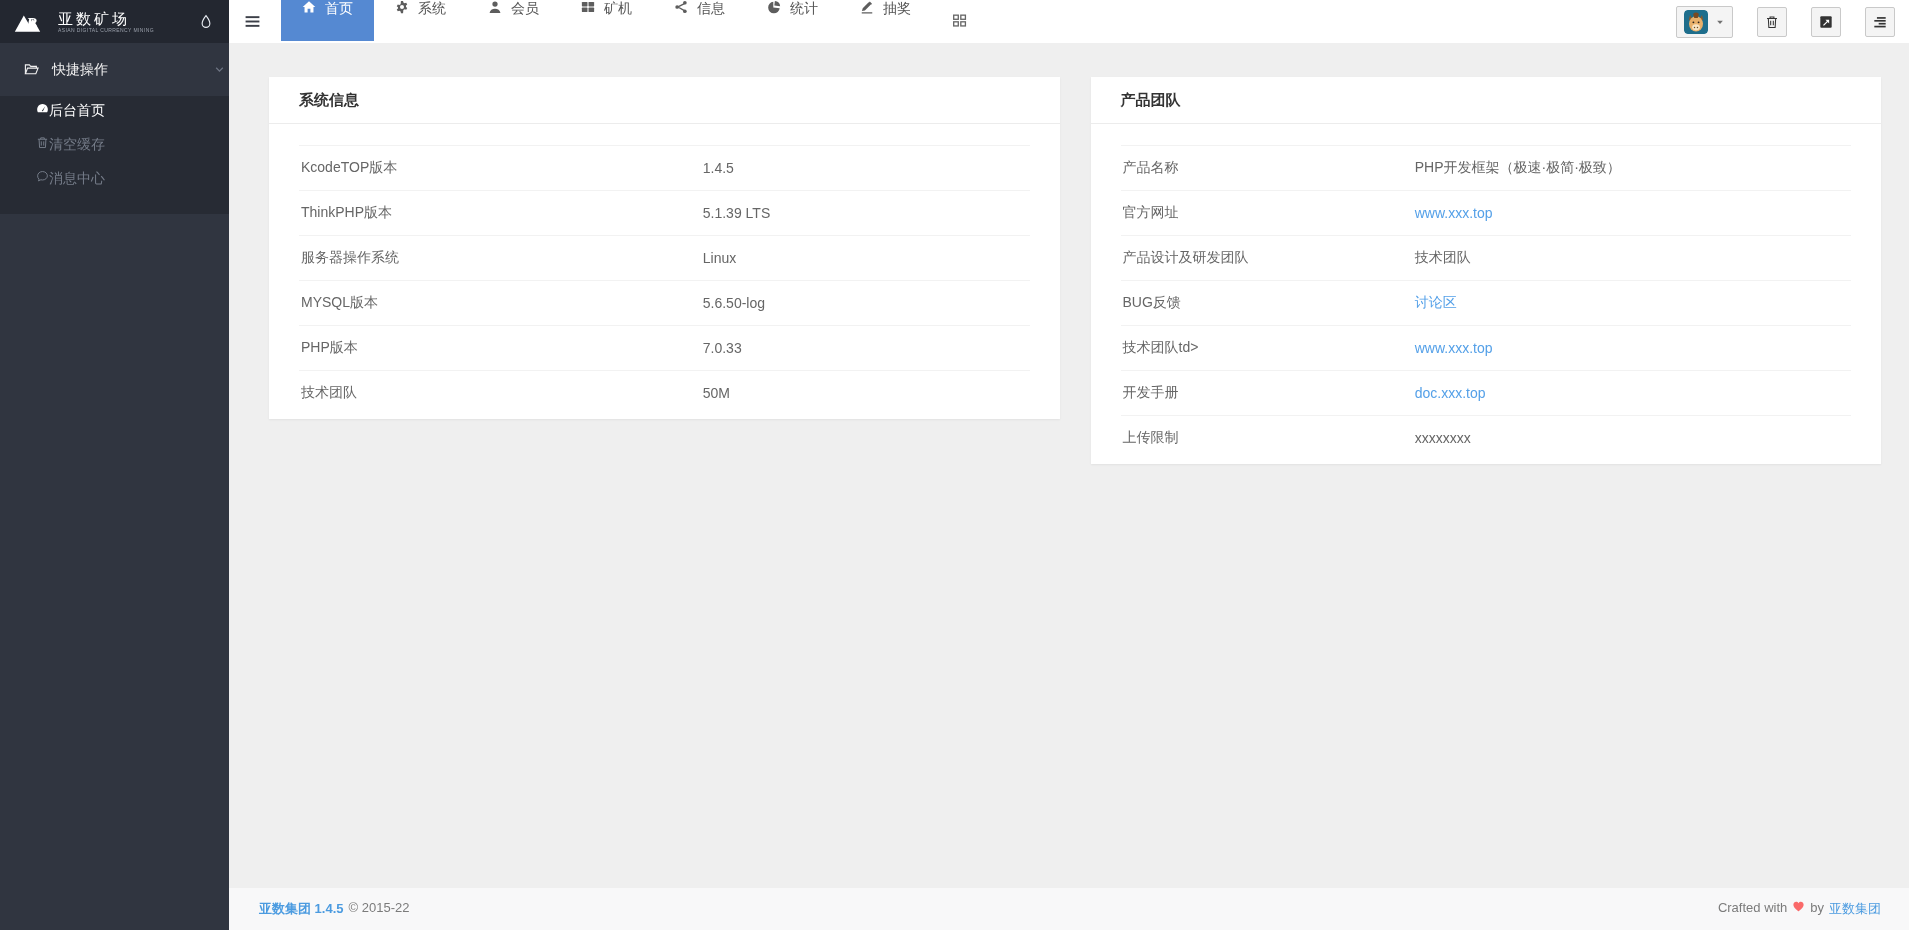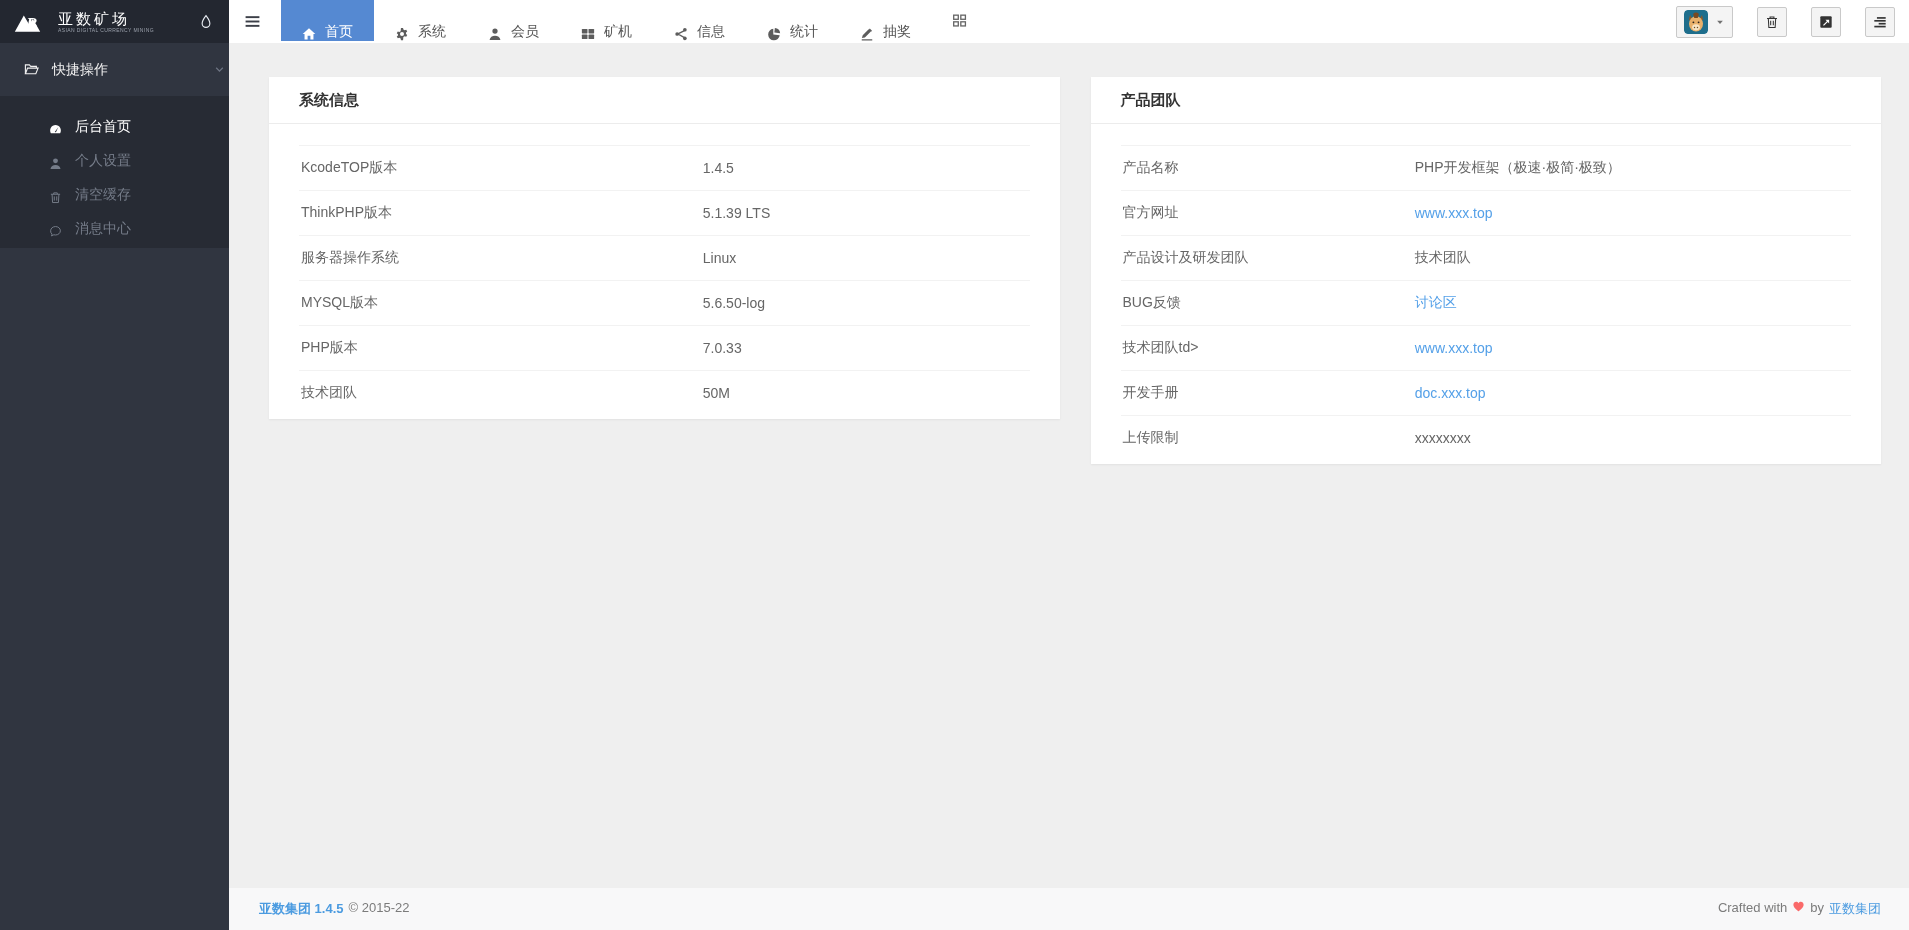--- a/index.html
+++ b/index.html
@@ -19,32 +19,32 @@
   .logo-text{line-height:1}
   .logo-text .t{color:#fff;font-size:15px;font-weight:normal;letter-spacing:3px;white-space:nowrap}
   .logo-text .s{color:#9aa0ab;font-size:5px;letter-spacing:.4px;margin-top:2px;white-space:nowrap}
   .droplet{margin-left:auto;color:#e8edf3}
   .droplet svg{width:14px;height:16px;display:block}
   .group-title{height:53px;display:flex;align-items:center;gap:13px;padding:0 4px 0 24px;color:#f1f1f1;font-size:14px;cursor:pointer}
   .group-title .icon svg{width:15px;height:15px}
   .group-title .chev{margin-left:auto;color:#6d7482}
   .group-title .chev svg{width:11px;height:11px}
   .submenu{background:var(--submenu-bg);padding:6px 0 10px}
-  .sub-item{height:34px;display:flex;align-items:flex-end;gap:13px;padding-left:49px;font-size:14px;color:#757c89;cursor:pointer}
+  .sub-item{height:34px;display:flex;align-items:flex-start;padding-left:36px;font-size:14px;color:#757c89;cursor:pointer}
   .sub-item .icon svg{width:13px;height:13px;display:block}
   .sub-item.active{color:#fff}
   .icon svg{display:block}
 
   
   .main{flex:1;display:flex;flex-direction:column;min-width:0}
   .navbar{height:43px;background:#fff;display:flex;align-items:flex-start;flex-shrink:0}
   .hamburger{width:46px;height:43px;display:flex;align-items:center;justify-content:center;color:#3c3f48;cursor:pointer}
   .hamburger svg{width:17px;height:17px}
   .tabs{display:flex;margin-left:6px}
-  .tab{height:41px;display:flex;align-items:flex-end;gap:9px;padding:0 21px;color:#555;font-size:14px;cursor:pointer;white-space:nowrap}
+  .tab{height:41px;display:flex;align-items:flex-start;gap:9px;padding:0 21px;color:#555;font-size:14px;cursor:pointer;white-space:nowrap}
   .tab .icon{color:#5d5d5d}
   .tab svg{width:14px;height:14px}
   .tab.active{background:var(--accent);color:#fff}
   .tab.active .icon{color:#fff}
   .apps-btn{height:41px;display:flex;align-items:center;padding:0 20px;color:#666;cursor:pointer}
   .apps-btn svg{width:15px;height:15px}
   .nav-right{margin-left:auto;display:flex;align-items:center;gap:24px;padding-right:14px;height:43px}
   .btn{height:30px;min-width:30px;background:#f4f4f4;border:1px solid #c9c9c9;border-radius:2px;display:flex;align-items:center;justify-content:center;color:#333;cursor:pointer}
   .btn svg{width:14px;height:14px}
   .avatar-btn{height:32px;padding:0 7px;gap:7px}
@@ -117,29 +117,20 @@
 
         <div class="sub-item active">
           <span class="icon">
             <svg viewBox="0 0 16 16">
               <path fill="currentColor" fill-rule="evenodd" d="M8 2.6a6.6 6.6 0 0 0-5.7 9.9h11.4A6.6 6.6 0 0 0 8 2.6zm-.9 8.4 4.3-5.7-2.9 6z"></path>
             </svg>
           </span>
           <span>后台首页</span>
         </div>
 
-        <div class="sub-item">
-          <span class="icon">
-            <svg viewBox="0 0 16 16">
-              <circle cx="8" cy="4.7" r="3" fill="currentColor"></circle>
-              <path d="M1.8 14.8c.4-3.3 3.1-4.9 6.2-4.9s5.8 1.6 6.2 4.9z" fill="currentColor"></path>
-            </svg>
-          </span>
-          <span>个人设置</span>
-        </div>
 
         <div class="sub-item">
           <span class="icon">
             <svg viewBox="0 0 16 16">
               <g fill="none" stroke="currentColor" stroke-width="1.2">
                 <path d="M2.3 4h11.4M5.8 4V2.3h4.4V4M3.8 4l.6 10.2h7.2L12.2 4M6.5 6.6v5.2M9.5 6.6v5.2"></path>
               </g>
             </svg>
           </span>
           <span>清空缓存</span>

